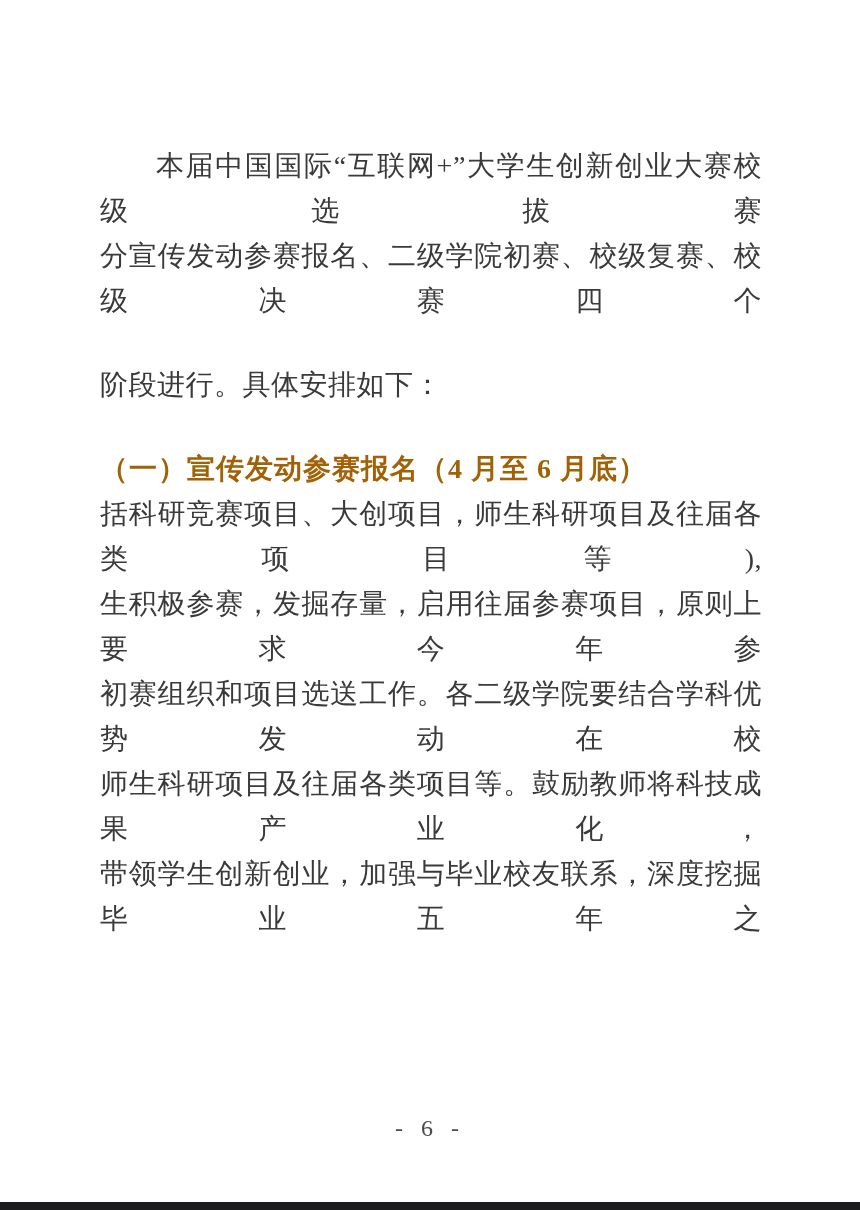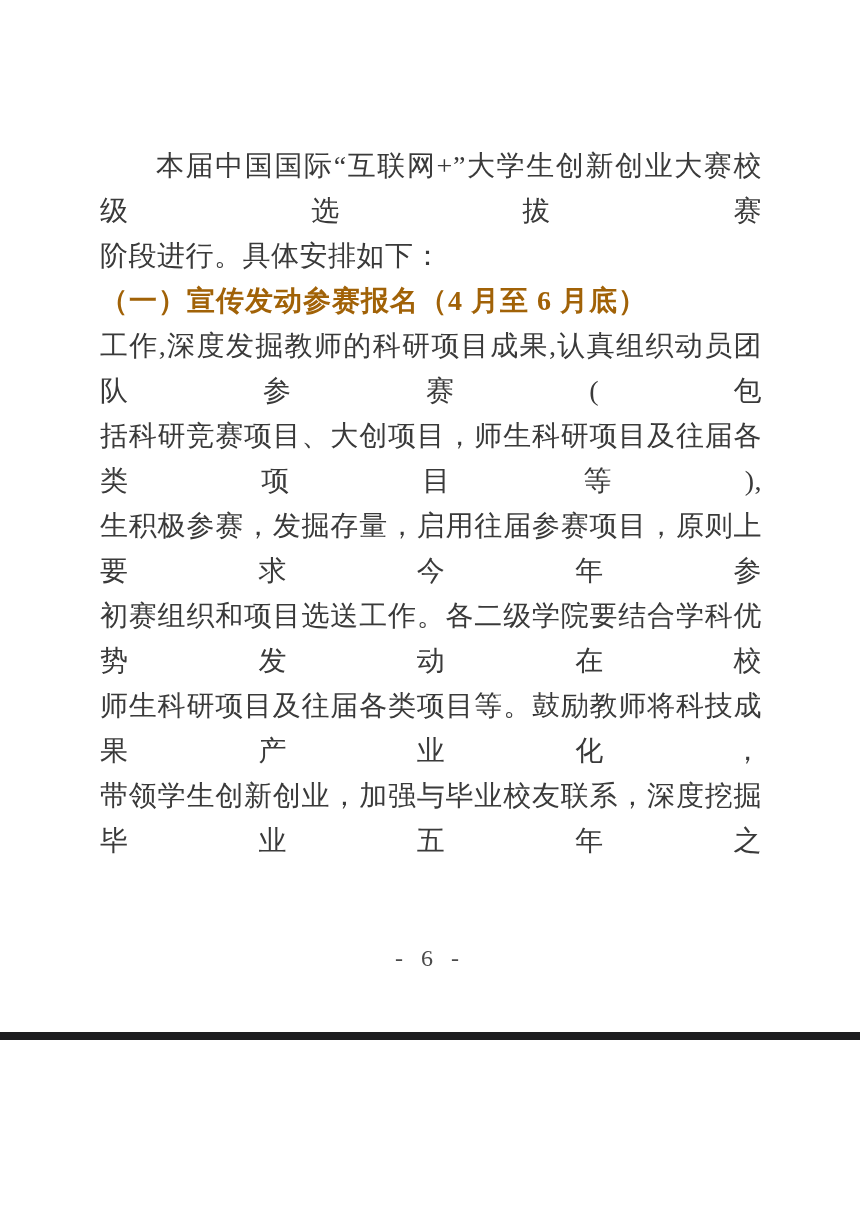--- a/index.html
+++ b/index.html
@@ -4,38 +4,38 @@
 <style>
   * { margin: 0; padding: 0; box-sizing: border-box; }
   html, body {
     width: 860px; height: 1210px;
     background: #ffffff;
     font-family: "Liberation Serif", serif;
     overflow: hidden;
   }
   .page {
     position: relative;
-    width: 860px; height: 1040px;
+    width: 860px; height: 1210px;
     background: #ffffff;
   }
   .doc-body {
     position: absolute;
     top: 143px; left: 100px; right: 98px;
     color: #3a3a3a;
     font-size: 28px;
     line-height: 45px;
     letter-spacing: 0.5px;
   }
   .para { margin: 0; }
   .line {
     text-align: justify;
     text-align-last: justify;
     white-space: normal;
   }
-  .line.last { text-align-last: left; }
+  .line.last { text-align-last: left; margin-top: 39px; }
   .line.first { text-indent: 2em; }
   .para.heading .line {
     font-weight: bold;
     color: #a16207;
     text-align-last: left;
     letter-spacing: 1px;
   }
   .footer {
     position: absolute;
     bottom: 68px; left: 0; right: 0;
@@ -50,27 +50,27 @@
     height: 8px;
   }
 </style>
 </head>
 <body style="background: rgb(255, 255, 255);">
 
 <div class="page">
   <div class="doc-body" style="color: rgb(58, 58, 58);">
       <div class="para body">
         <div class="line first">本届中国国际“互联网+”大学生创新创业大赛校级选拔赛</div>
+        <div class="line">分宣传发动参赛报名、二级学院初赛、校级复赛、校级决赛四个</div>
         <div class="line last">阶段进行。具体安排如下：</div>
       </div>
       <div class="para heading">
         <div class="line last">（一）宣传发动参赛报名（4 月至 6 月底）</div>
       </div>
       <div class="para body">
-        <div class="line">工作,深度发掘教师的科研项目成果,认真组织动员团队参赛(包</div>
         <div class="line">括科研竞赛项目、大创项目，师生科研项目及往届各类项目等),</div>
         <div class="line">生积极参赛，发掘存量，启用往届参赛项目，原则上要求今年参</div>
         <div class="line">初赛组织和项目选送工作。各二级学院要结合学科优势发动在校</div>
         <div class="line">师生科研项目及往届各类项目等。鼓励教师将科技成果产业化，</div>
         <div class="line">带领学生创新创业，加强与毕业校友联系，深度挖掘毕业五年之</div>
       </div>
     </div>
   <div class="footer">- 6 -</div>
   <div class="bottom-bar" style="background: rgb(29, 29, 31);"></div>
 </div>

